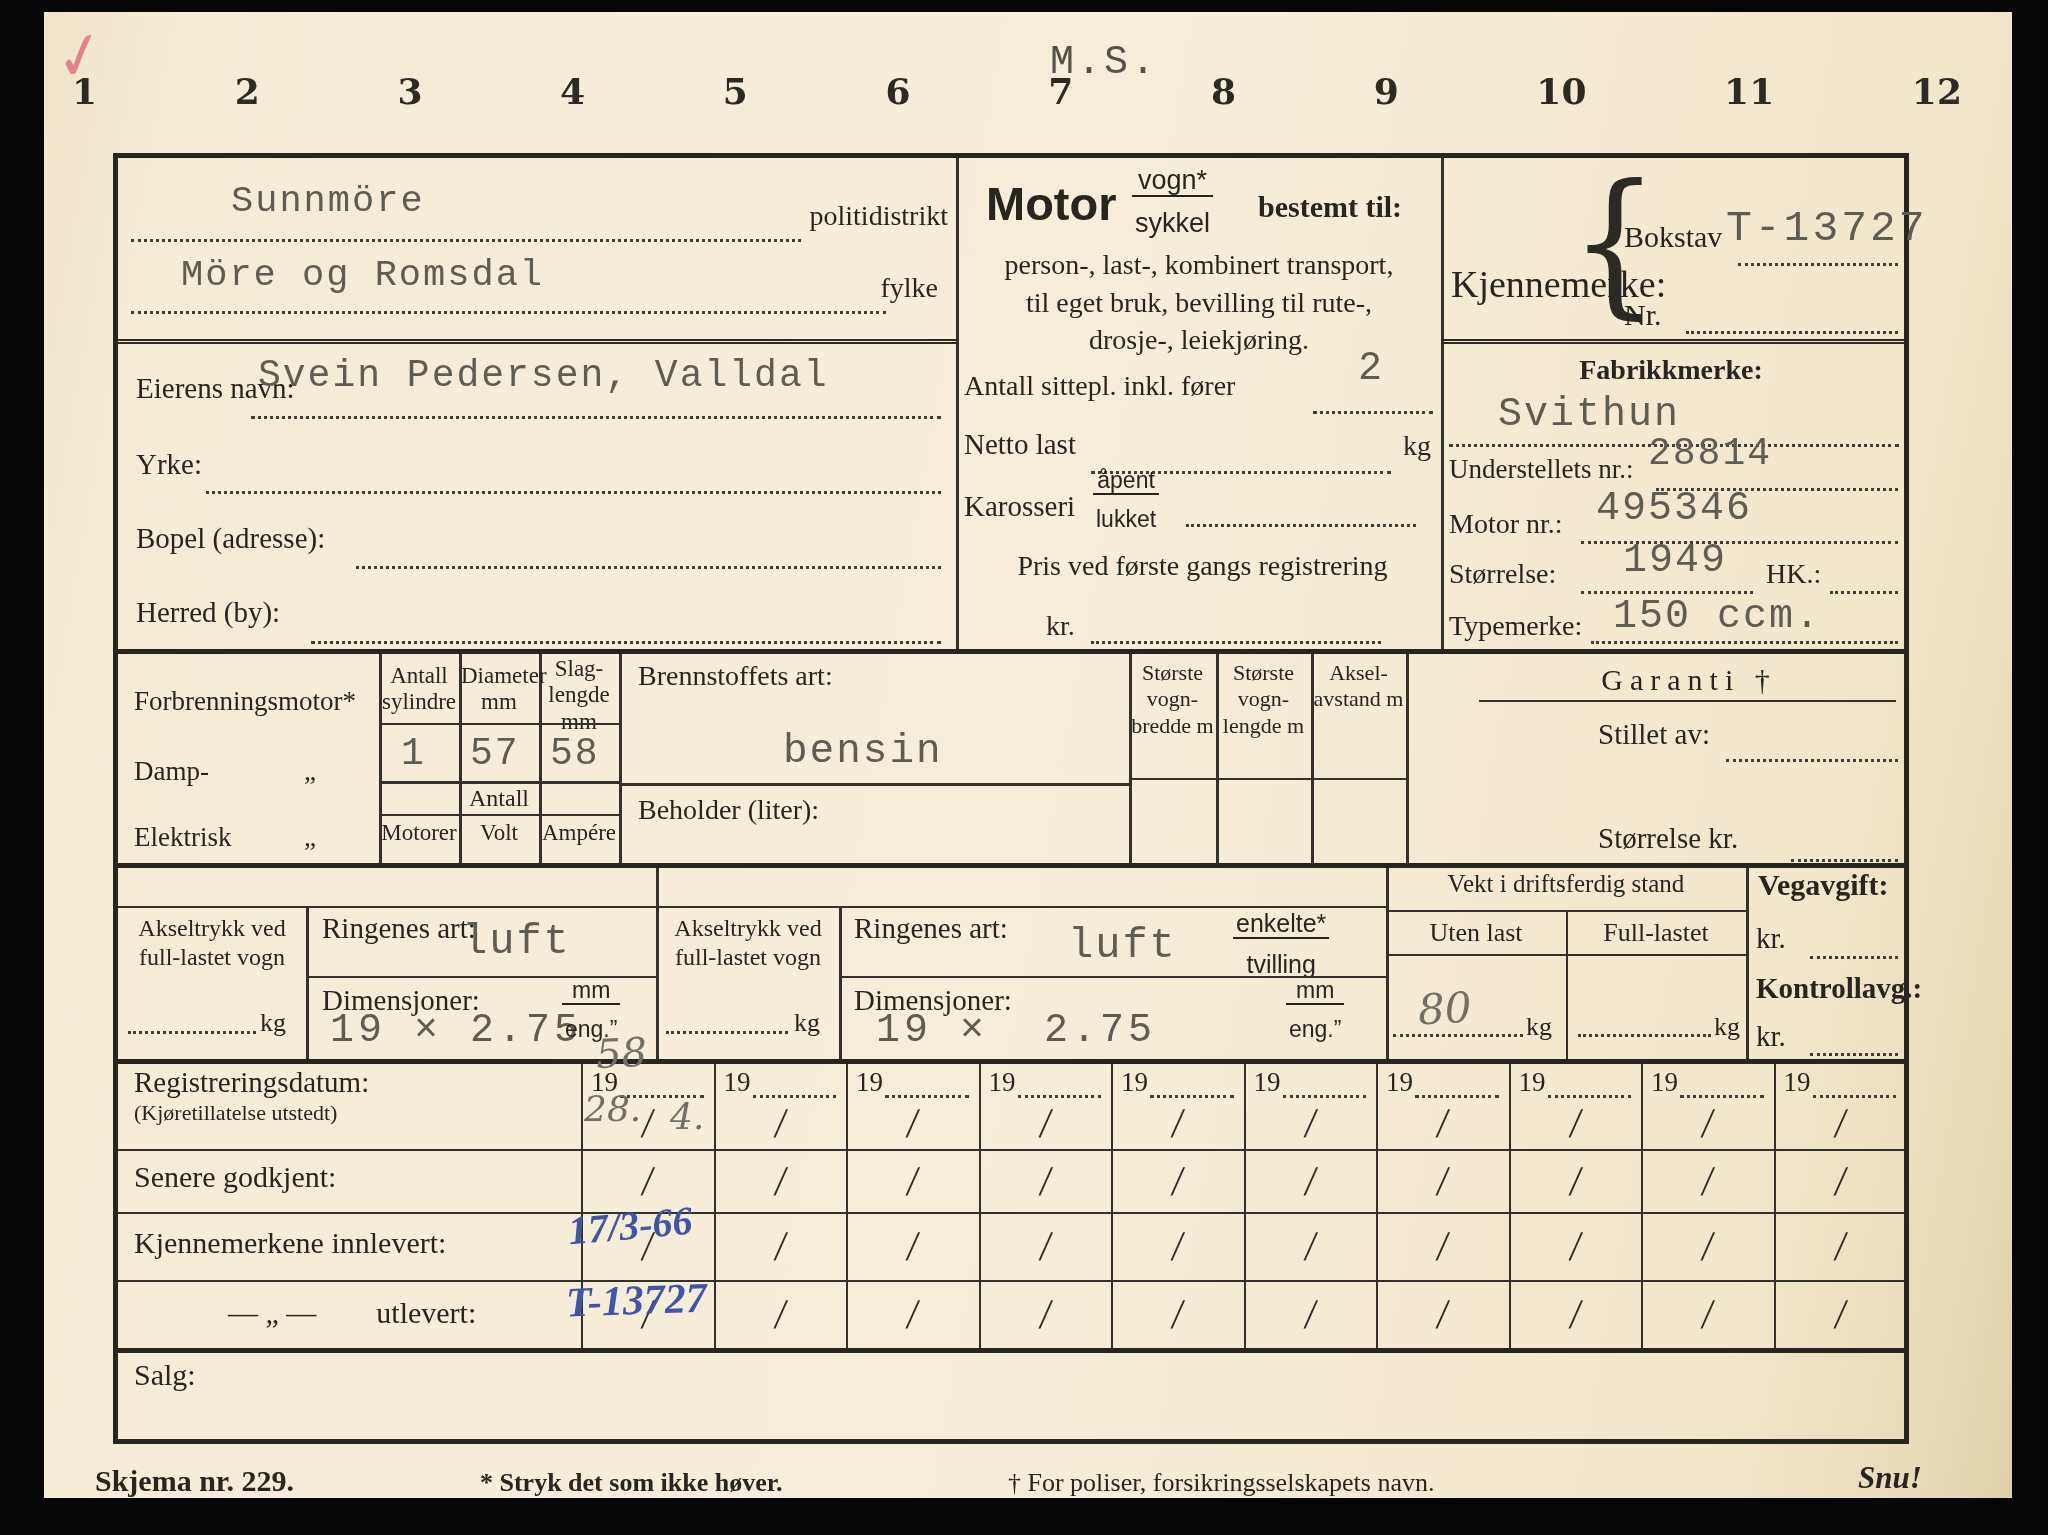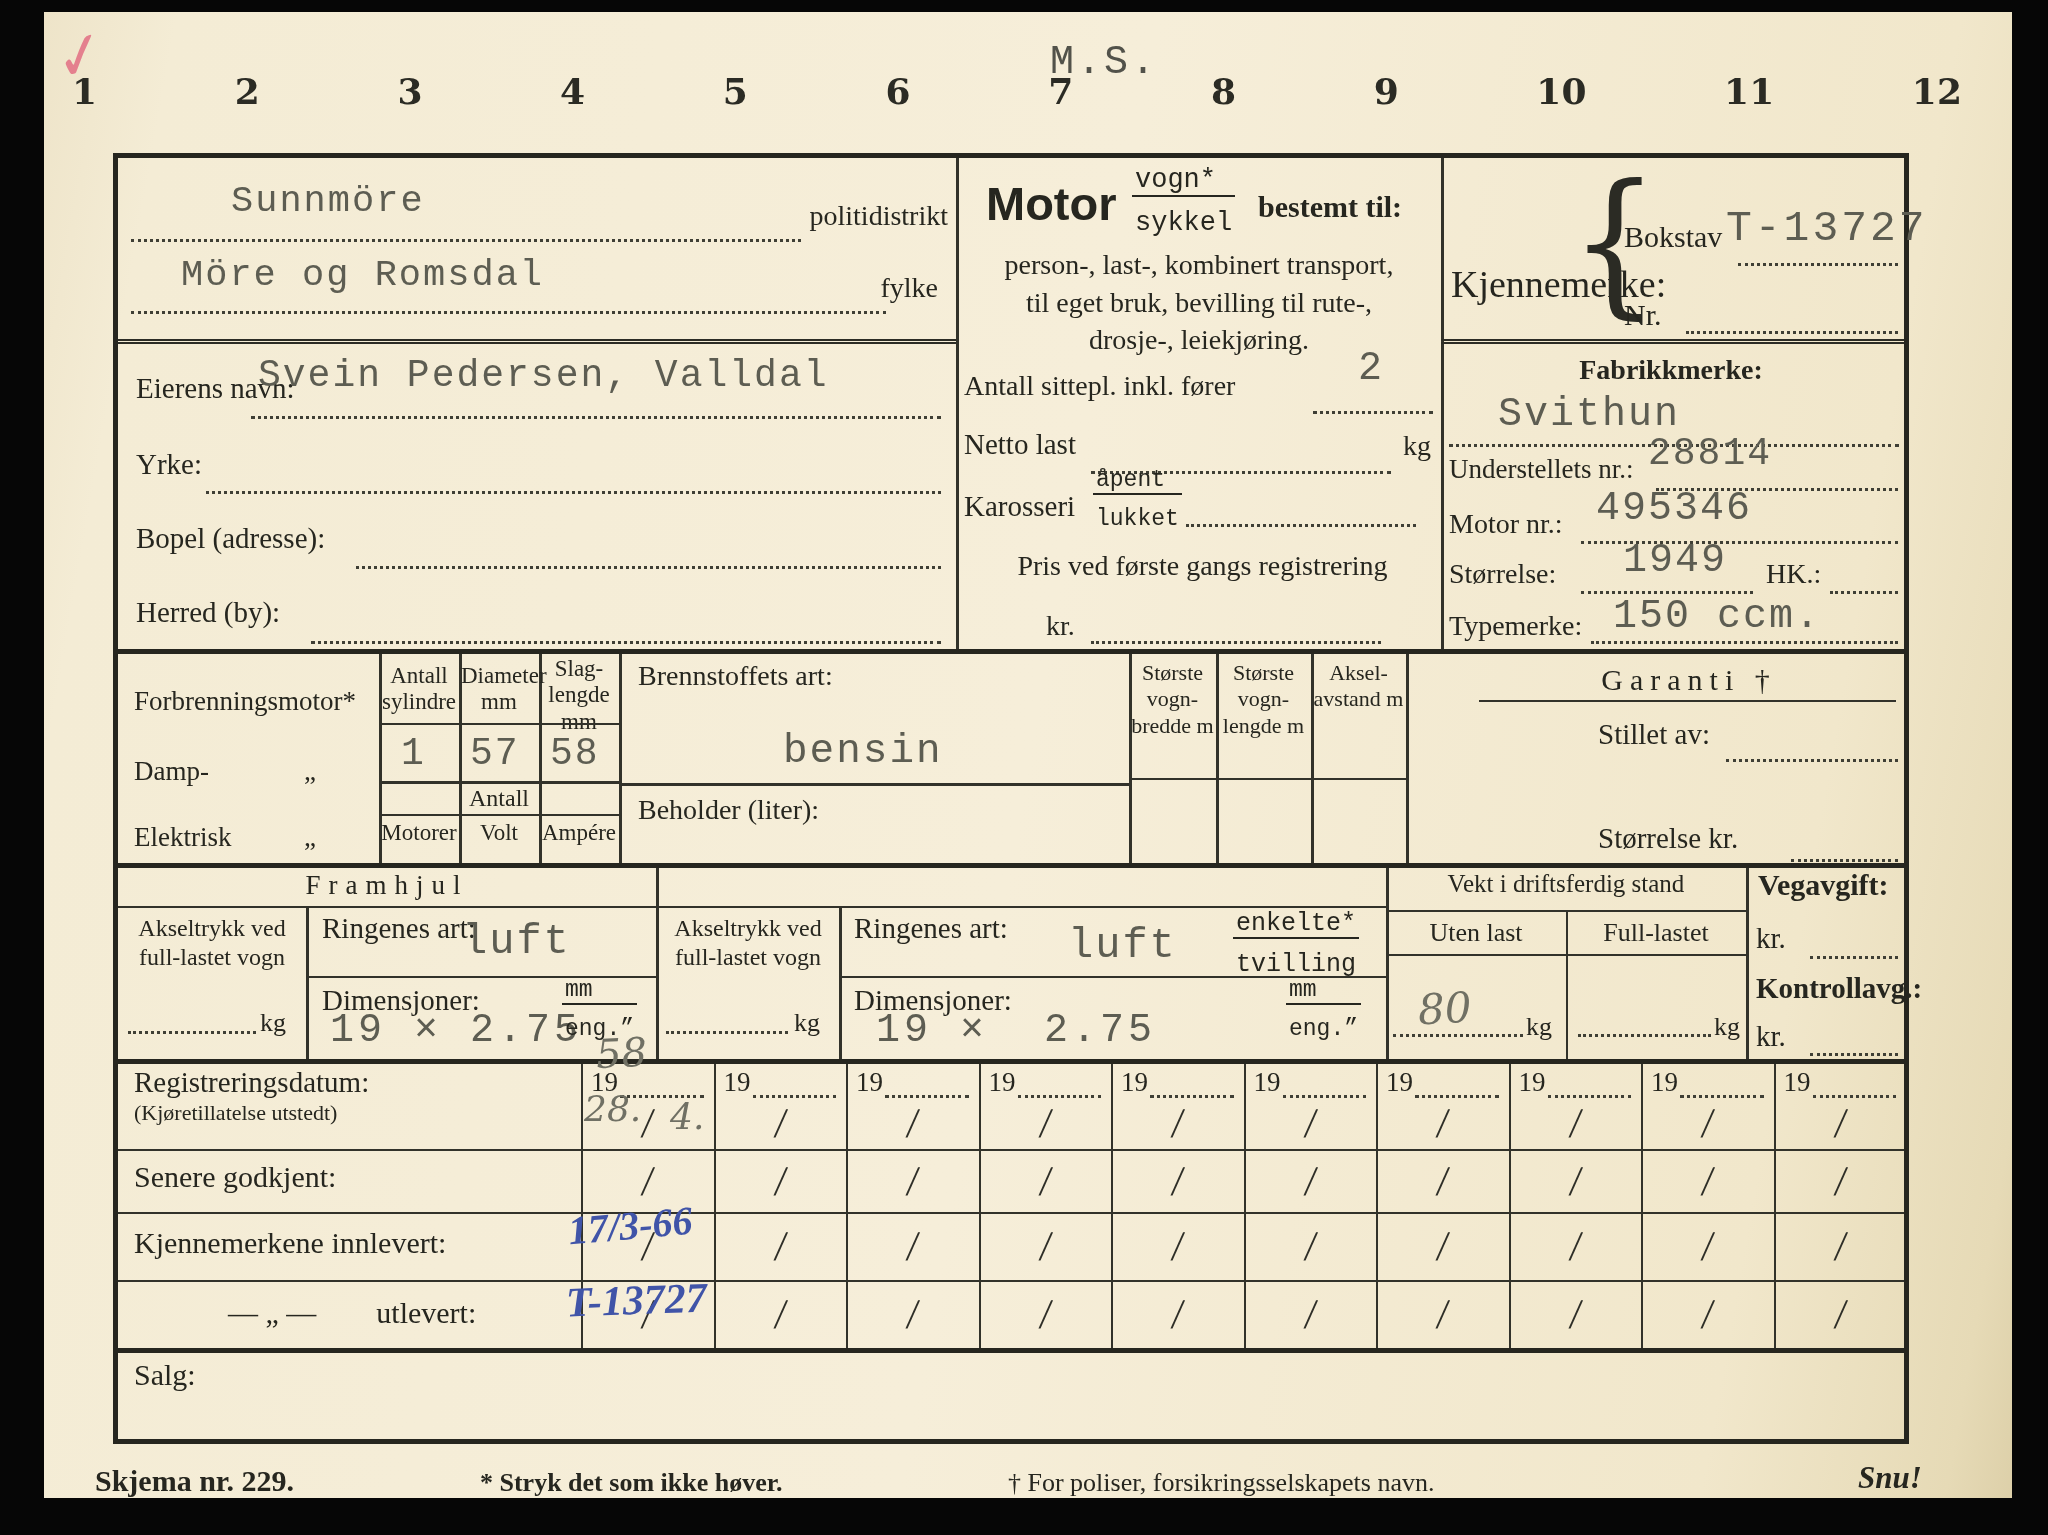--- a/index.html
+++ b/index.html
@@ -14,21 +14,21 @@
   .typed{position:absolute;font-family:"Liberation Mono","DejaVu Sans Mono",monospace;
          color:#5d5d52;letter-spacing:2px;white-space:pre}
   .hand{position:absolute;font-family:"DejaVu Serif",serif;font-style:italic;color:#707064;white-space:pre}
   .blue{position:absolute;font-family:"Liberation Serif",serif;font-style:italic;font-weight:bold;
         color:#4054a8;white-space:pre}
   .dot{position:absolute;border-bottom:3px dotted #3f3f35;height:0}
   .ln{position:absolute;background:#32322a;height:2px}
   .vln{position:absolute;background:#32322a;width:3px}
   .thick{position:absolute;background:#26261f;height:5px}
   .dbl{position:absolute;height:5px;border-top:2px solid #2c2c25;border-bottom:2px solid #2c2c25;box-sizing:border-box}
-  .frac{position:absolute;line-height:1.08;font-family:Liberation Mono, monospace;color:#26261f}
+  .frac{position:absolute;text-align:center;line-height:1.08;font-family:Liberation Sans, sans-serif;color:#26261f}
   .frac .top{display:block;border-bottom:2px solid #26261f;padding:0 3px}
   .frac .bot{display:block;padding:12px 3px}
   .ruler{position:absolute;left:28px;top:58px;width:1890px;display:flex;justify-content:space-between;
          font-family:"DejaVu Serif",serif;font-weight:bold;font-size:36px;color:#2b2b24}
   .stamp{position:absolute;left:1006px;top:28px;font-family:"Liberation Mono",monospace;
          font-size:40px;letter-spacing:3px;color:#52524a}
   .check{position:absolute;left:12px;top:10px;font-size:58px;color:#e4808e;
          transform:rotate(-10deg) scaleY(1.15);font-family:"DejaVu Sans",sans-serif}
   .ycols{position:absolute;left:463px;top:906px;width:1323px;height:284px;display:flex;
          border-left:2px solid #32322a}
@@ -191,21 +191,20 @@
     <div class="ln" style="left:1361px;top:542px;width:417px"></div>
     <div class="lbl" style="left:1480px;top:560px;font-size:29px">Stillet av:</div>
     <div class="dot" style="left:1608px;top:601px;width:172px"></div>
     <div class="lbl" style="left:1480px;top:664px;font-size:29px">Størrelse kr.</div>
     <div class="dot" style="left:1673px;top:701px;width:107px"></div>
 
     <div class="thick" style="left:0;top:705px;width:1786px"></div>
     <div class="vln" style="left:538px;top:710px;height:191px"></div>
     <div class="vln" style="left:1268px;top:710px;height:191px"></div>
     <div class="vln" style="left:1628px;top:710px;height:191px"></div>
-    <div class="lbl lblc" style="left:0;top:712px;width:538px;font-size:27px;letter-spacing:8px">Framhjul</div>
     <div class="ln" style="left:0;top:748px;width:1268px"></div>
     <div class="vln" style="left:188px;top:748px;height:153px"></div>
     <div class="vln" style="left:721px;top:748px;height:153px"></div>
 
     <div class="lbl lblc" style="left:8px;top:756px;width:172px;font-size:24px;line-height:1.2">Akseltrykk ved full-lastet vogn</div>
     <div class="dot" style="left:10px;top:873px;width:128px"></div>
     <div class="lbl" style="left:142px;top:850px;font-size:26px">kg</div>
     <div class="lbl" style="left:204px;top:754px;font-size:29px">Ringenes art:</div>
     <div class="typed" style="left:344px;top:760px;font-size:42px">luft</div>
     <div class="ln" style="left:188px;top:818px;width:350px"></div>

